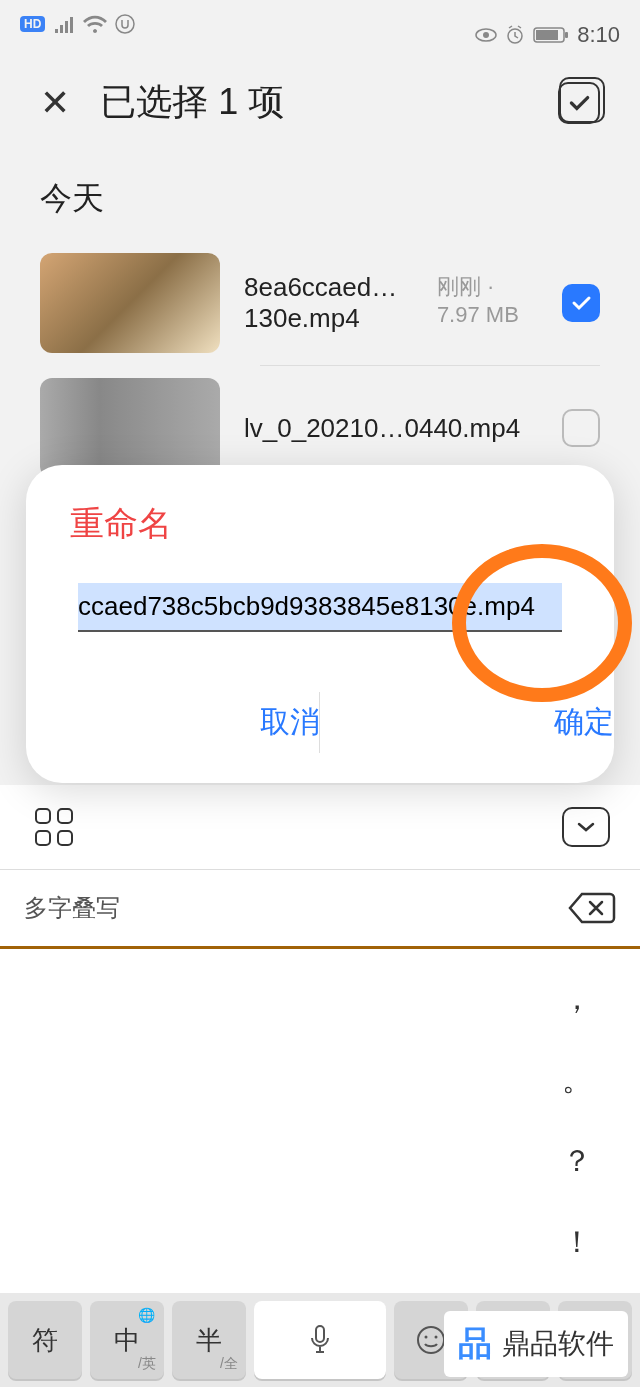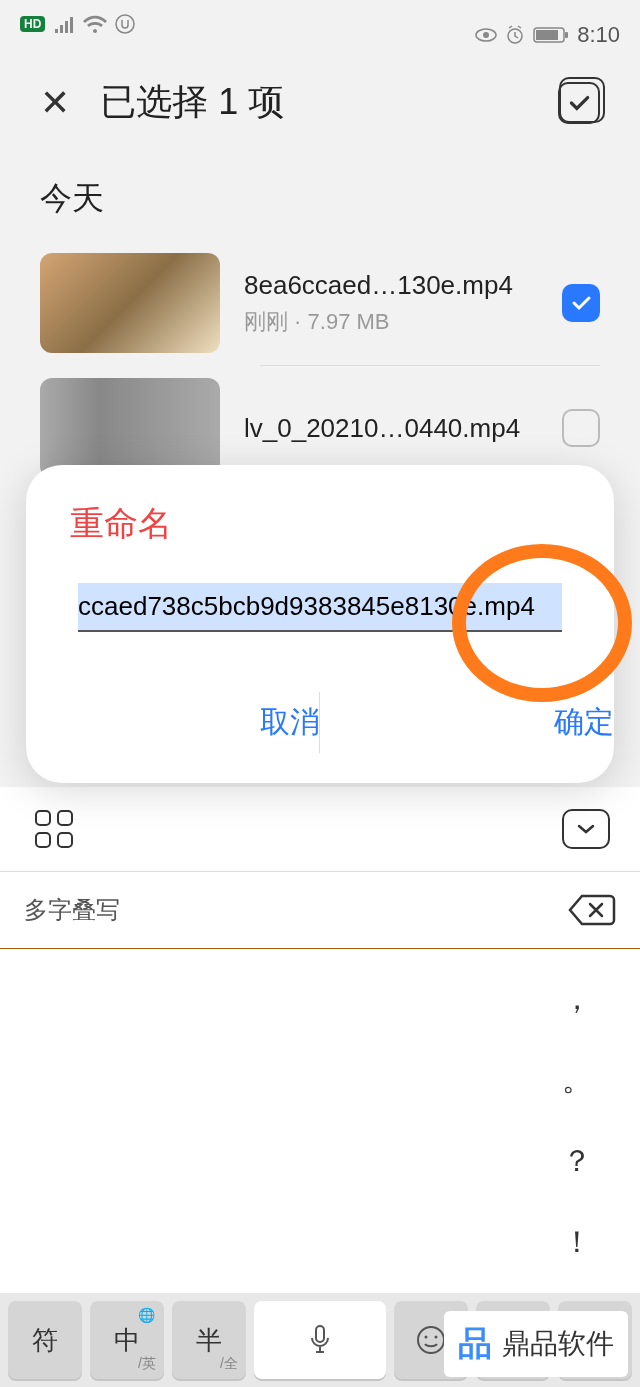--- a/index.html
+++ b/index.html
@@ -1,42 +1,42 @@
 <!DOCTYPE html>
 <html><head>
 <meta charset="utf-8">
 <style>
 * { margin: 0; padding: 0; box-sizing: border-box; font-family: -apple-system, "PingFang SC", "Microsoft YaHei", sans-serif; }
 body { width: 640px; height: 1387px; background: #f2f2f2; position: relative; overflow: hidden; }
 
 
 .status-bar { height: 48px; display: flex; align-items: center; justify-content: space-between; padding: 0 20px; color: #555; font-size: 18px; }
 .status-left { display: flex; align-items: center; gap: 8px; }
-.status-left span { background: #15803d; color: #f2f2f2; border-radius: 4px; padding: 1px 4px; font-size: 12px; font-weight: bold; }
+.status-left span { background: #3b82f6; color: #f2f2f2; border-radius: 4px; padding: 1px 4px; font-size: 12px; font-weight: bold; }
 .status-right { display: flex; align-items: center; gap: 8px; margin-top: 21px; }
 .status-right .time { font-size: 22px; }
 
 
 .header { display: flex; align-items: center; justify-content: space-between; padding: 30px 40px 20px 40px; }
 .header-left { display: flex; align-items: center; gap: 30px; }
 .close-x { font-size: 36px; color: #333; font-weight: 300; }
 .header-title { font-size: 36px; font-weight: 500; color: #222; }
 .select-all { width: 42px; height: 42px; border: 2.5px solid #333; border-radius: 10px; display: flex; align-items: center; justify-content: center; position: relative; }
 .select-all::before { content: ''; position: absolute; top: -7px; right: -7px; width: 42px; height: 42px; border: 2.5px solid #333; border-radius: 10px; z-index: -1; background: #f2f2f2; }
 .select-all svg { width: 26px; height: 26px; }
 
 
 .section-title { font-size: 32px; color: #222; padding: 30px 40px 20px 40px; font-weight: 500; }
 
 
 .file-row { display: flex; align-items: center; padding: 12px 40px; gap: 24px; }
 .thumbnail { width: 180px; height: 100px; border-radius: 12px; background: #ccc; flex-shrink: 0; position: relative; overflow: hidden; }
 .thumbnail.t1 { background: linear-gradient(135deg, #d4a574 0%, #8b6f47 50%, #f0e0c0 100%); }
 .thumbnail.t2 { background: linear-gradient(90deg, #aaa 0%, #888 33%, #999 66%, #aaa 100%); }
-.file-info { flex: 1; display: flex; flex-direction: column; gap: 6px; }
+.file-info { flex: 1; display: flex; flex-direction: row; gap: 6px; }
 .file-name { font-size: 26px; color: #222; }
 .file-meta { font-size: 22px; color: #999; }
 .checkbox { width: 38px; height: 38px; border-radius: 10px; flex-shrink: 0; }
 .checkbox.checked { background: #2979ff; display: flex; align-items: center; justify-content: center; }
 .checkbox.unchecked { border: 2px solid #bbb; }
 .divider { height: 1px; background: #ddd; margin-left: 260px; margin-right: 40px; }
 
 
 .dialog { position: absolute; left: 26px; right: 26px; top: 465px; background: #fff; border-radius: 36px; padding: 36px 0 20px 0; box-shadow: 0 8px 40px rgba(0,0,0,0.15); z-index: 10; }
 .dialog-title { font-size: 34px; font-weight: 500; color: #ef4444; padding: 0 29px 36px 44px; }
@@ -50,21 +50,21 @@
 .circle-annotation { position: absolute; top: 544px; left: 452px; width: 180px; height: 158px; border: 14px solid #ff7a1a; border-radius: 50%; z-index: 20; pointer-events: none; }
 
 
 .keyboard { position: absolute; bottom: 0; left: 0; right: 0; background: #fff; }
 .kb-toolbar { display: flex; align-items: center; justify-content: space-between; padding: 18px 30px; border-bottom: 1px solid #ddd; }
 .kb-toolbar-icon { width: 48px; height: 48px; display: flex; align-items: center; justify-content: center; }
 .grid-icon { display: grid; grid-template-columns: repeat(2,1fr); gap: 6px; }
 .grid-icon span { width: 16px; height: 16px; border: 2.5px solid #333; border-radius: 5px; }
 .collapse-icon { width: 48px; height: 40px; border: 2.5px solid #333; border-radius: 10px; display: flex; align-items: center; justify-content: center; }
 
-.kb-suggestion { padding: 20px 24px; color: #555; font-size: 24px; border-bottom: 1px solid #a16207; display: flex; justify-content: space-between; align-items: center; }
+.kb-suggestion { padding: 20px 24px; color: #555; font-size: 24px; border-bottom: 3px solid #a16207; display: flex; justify-content: space-between; align-items: center; }
 .backspace-icon { width: 48px; height: 36px; }
 
 .kb-symbols { display: flex; flex-direction: column; align-items: flex-end; gap: 40px; padding: 30px 48px 30px 0; font-size: 30px; color: #333; }
 
 .kb-bottom { display: flex; gap: 8px; padding: 8px; background: #e8e8e8; }
 .kb-key { background: #d5d5d5; border-radius: 8px; height: 78px; display: flex; align-items: center; justify-content: center; font-size: 26px; color: #333; box-shadow: 0 2px 0 rgba(0,0,0,0.15); flex-shrink: 0; position: relative; }
 .kb-key.k1 { width: 74px; }
 .kb-key.k2 { width: 74px; }
 .kb-key.space { flex: 1; background: #fff; }
 .kb-key.k4 { width: 74px; }

